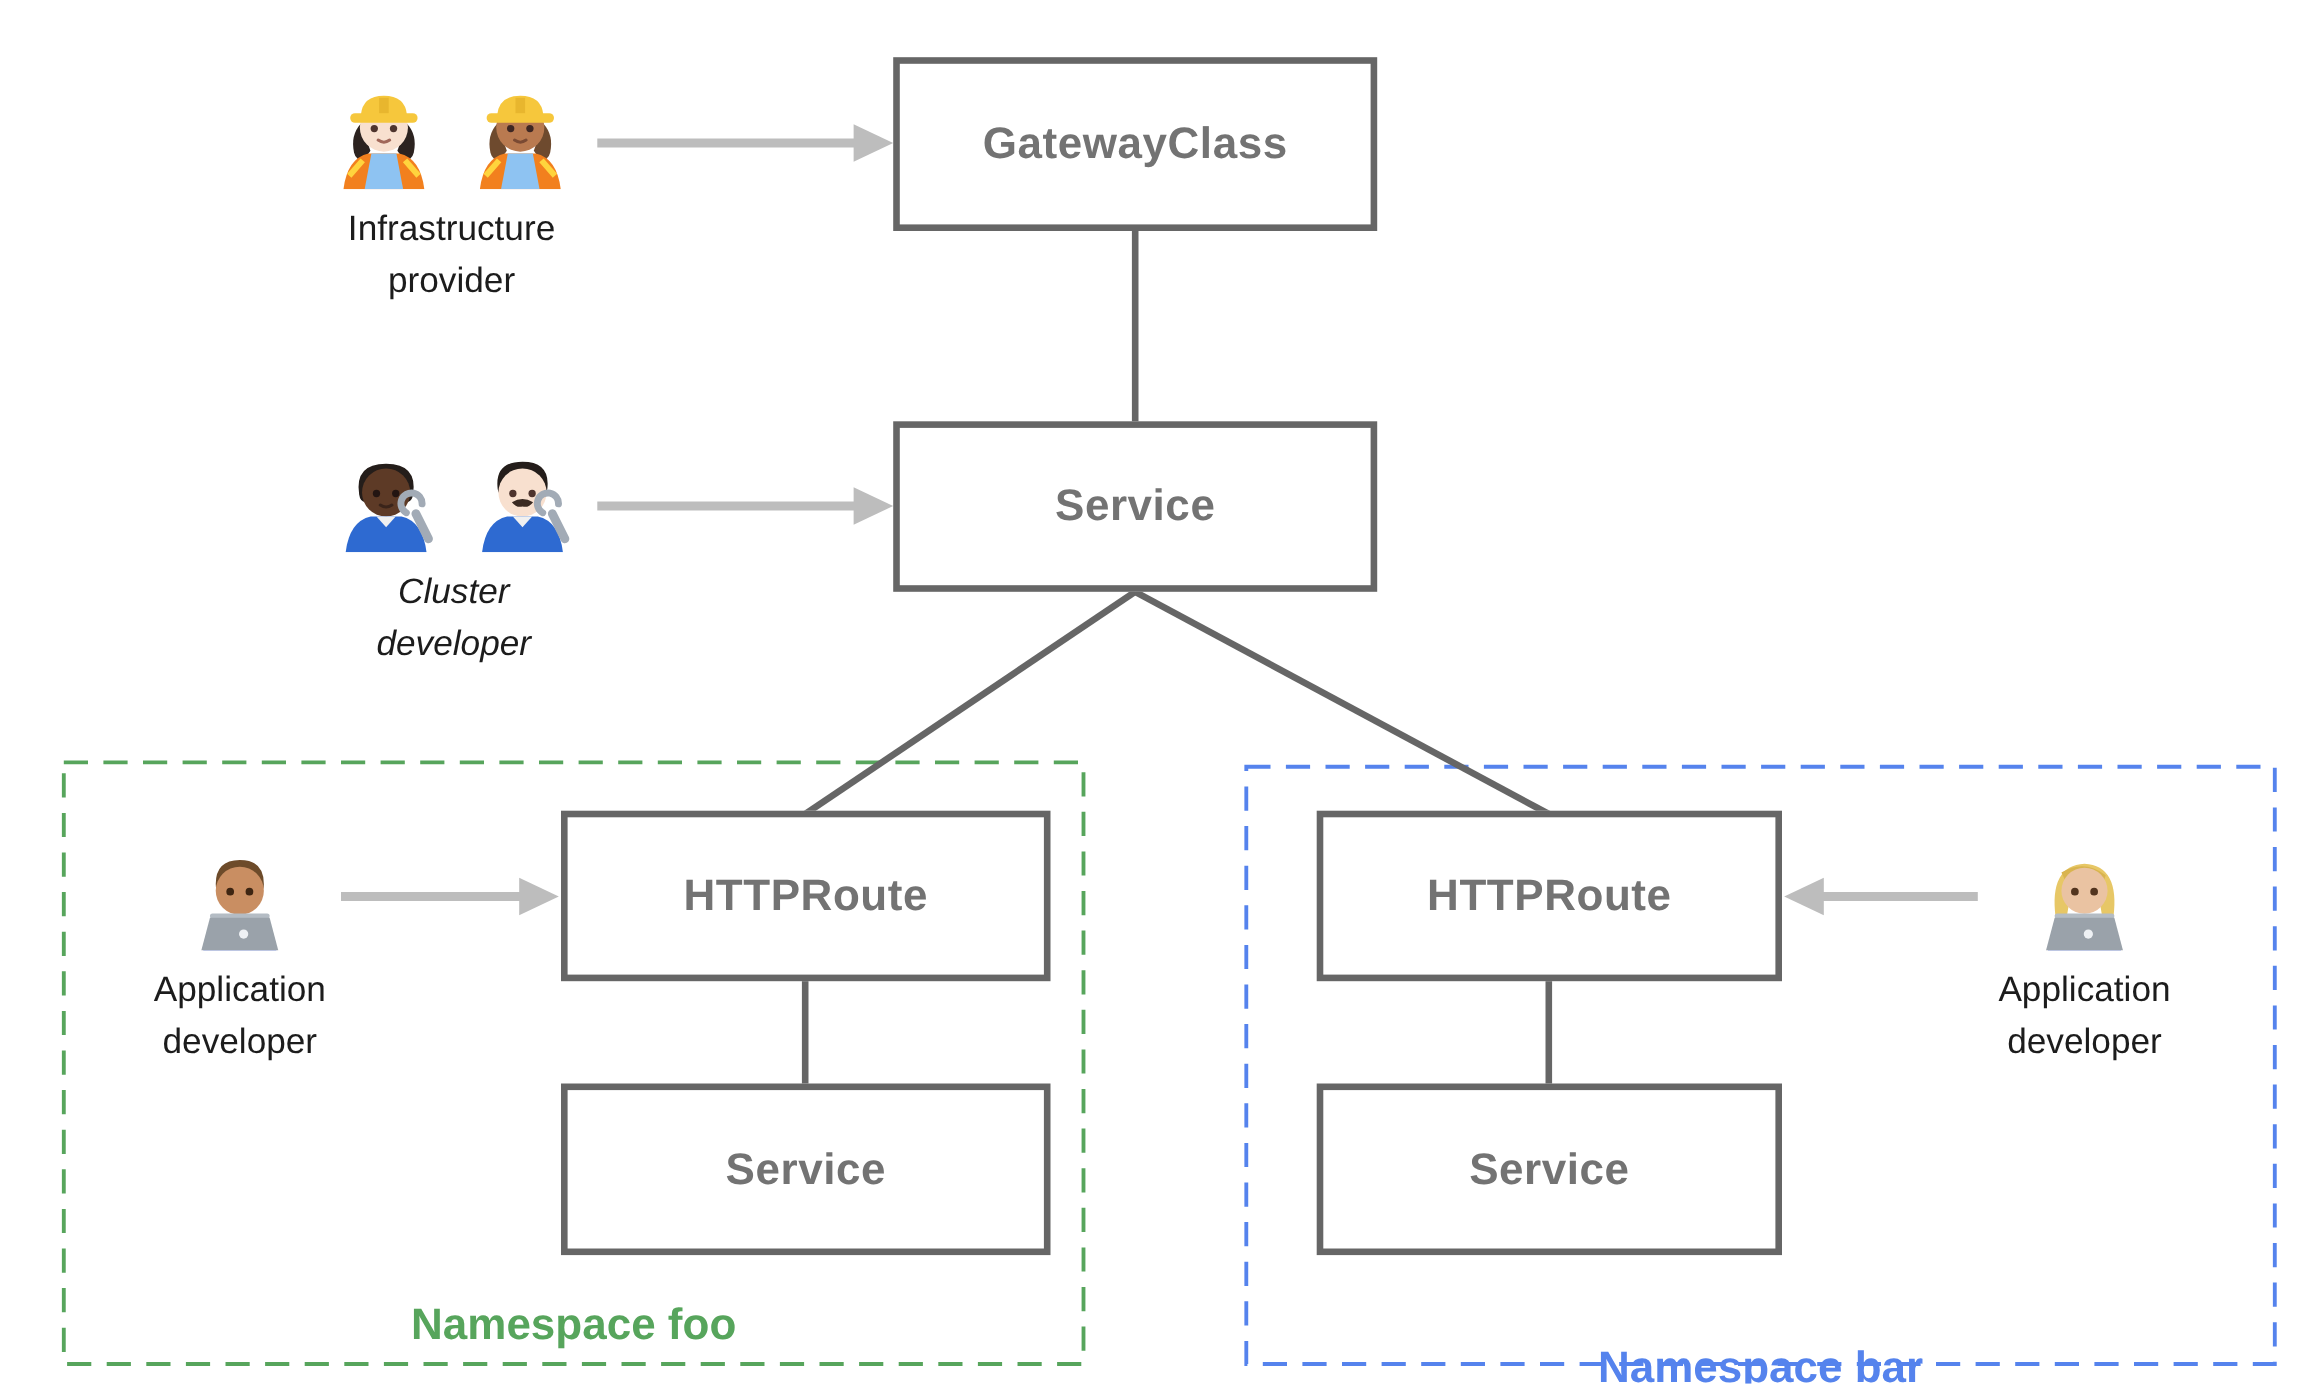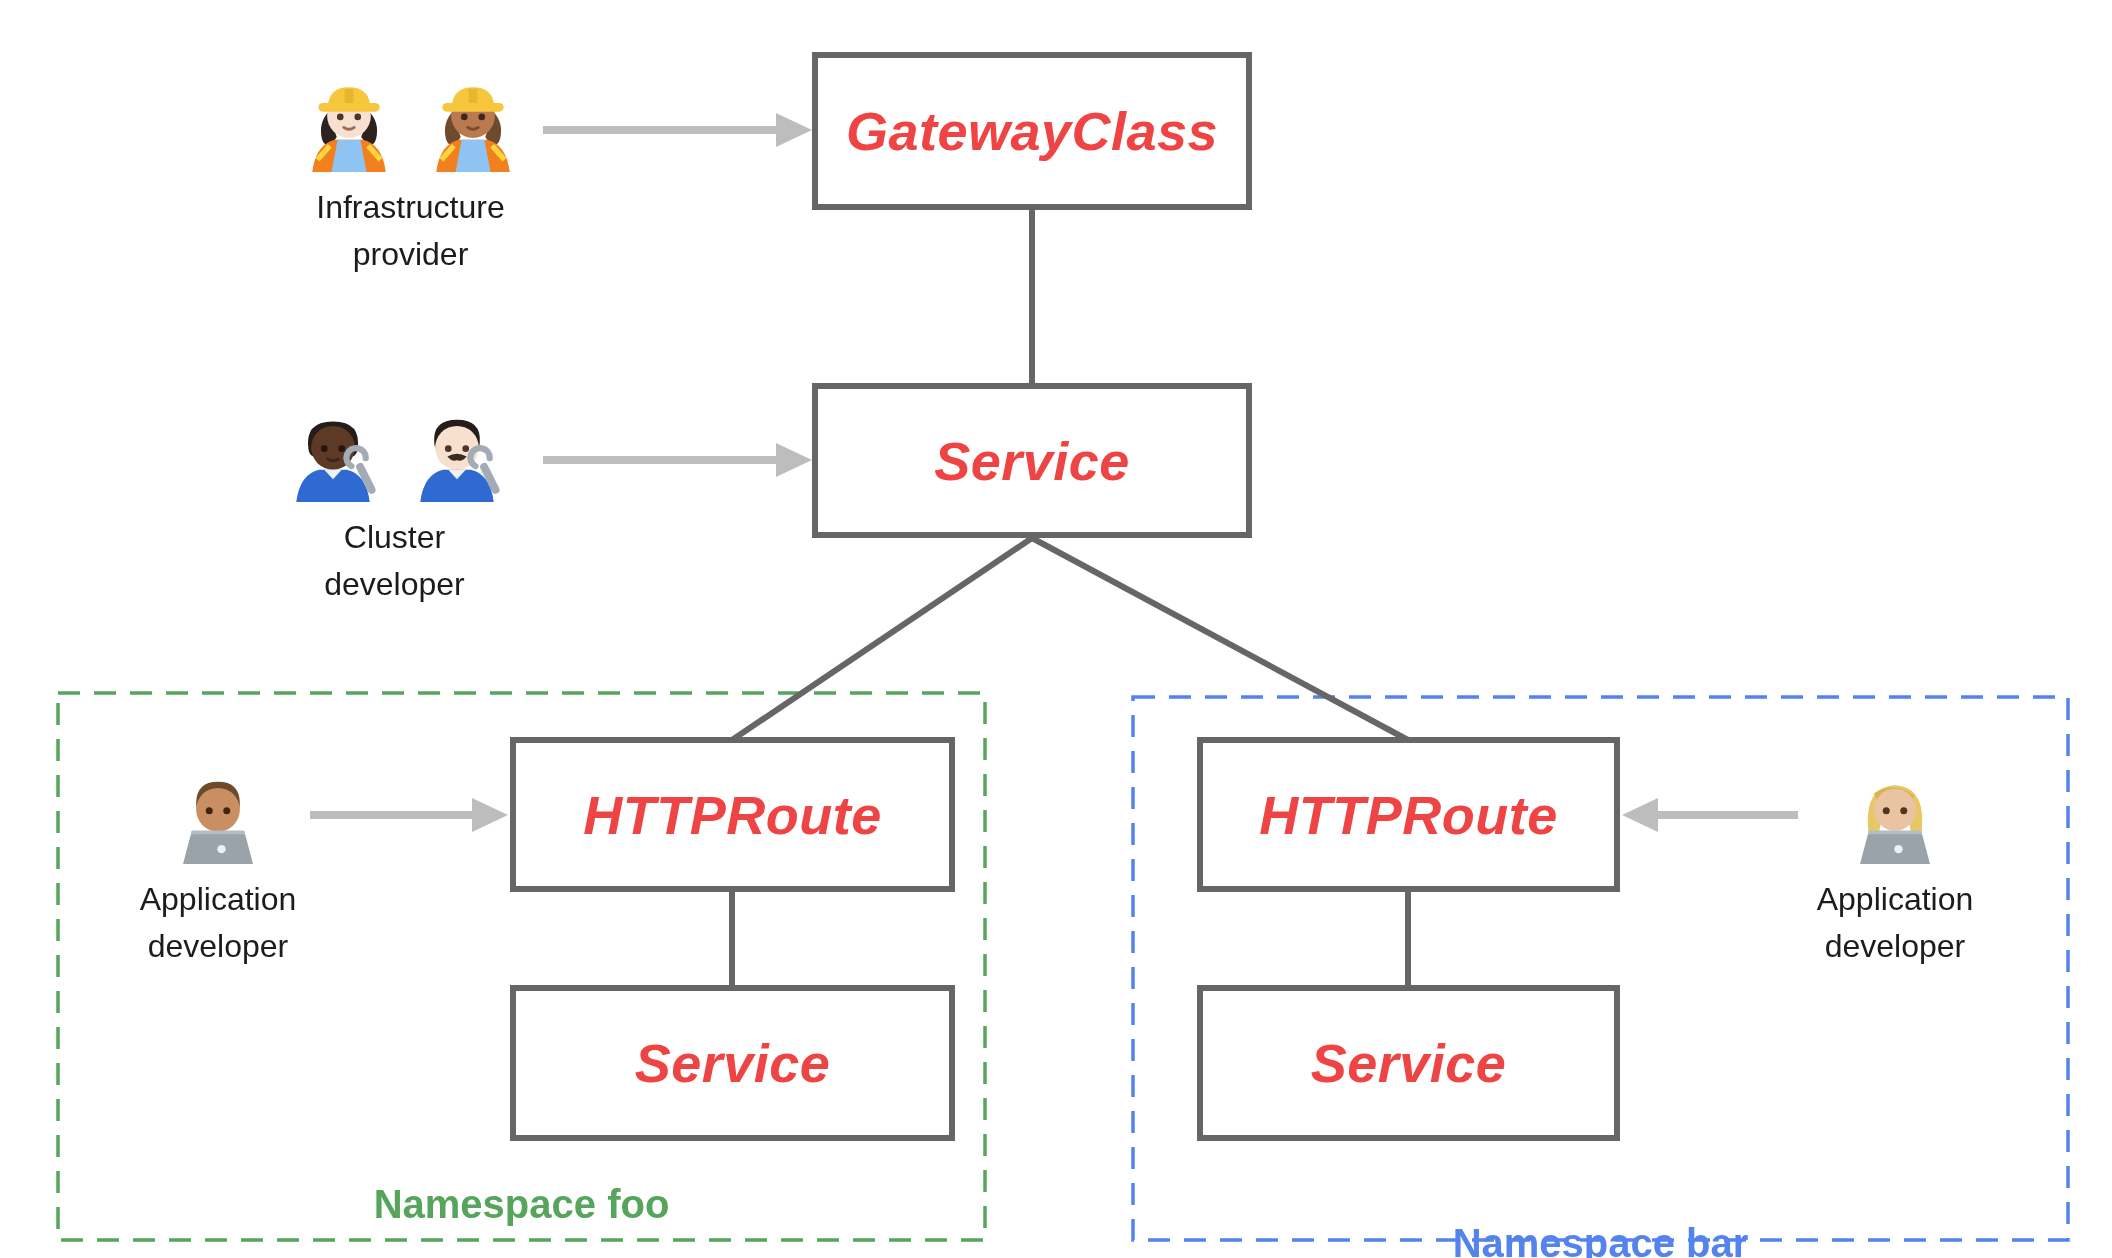--- a/index.html
+++ b/index.html
@@ -17,25 +17,24 @@
   .node {
     position: absolute;
     box-sizing: border-box;
     background: #ffffff;
     border: 6px solid #666666;
     display: flex;
     align-items: center;
     justify-content: center;
   }
   .node-label {
-    font-size: 54px;
+    font-size: 40px;
     font-weight: 700;
-    color: #ef4444;
+    color: #737373;
     letter-spacing: 0.5px;
-    font-style: italic;
   }
 
   
   .ns-label {
     position: absolute;
     text-align: center;
     font-size: 40px;
     font-weight: 700;
   }
   .ns-label.foo { color: #57a55c; }
@@ -151,21 +150,21 @@
         <path d="M14,57 l7,-8" stroke="#ffd43d" stroke-width="3" fill="none"></path>
         <path d="M50,57 l-7,-8" stroke="#ffd43d" stroke-width="3" fill="none"></path>
       </svg>
     </div>
     <div class="plabel">
       <div>Infrastructure</div>
       <div>provider</div>
     </div>
   </div>
 
-  <div class="persona" style="left:222px; top:390px; width:345px;">
+  <div class="persona" style="left:240px; top:390px; width:345px;font-style:italic;">
     <div class="icons">
       <svg class="persona-svg" viewBox="0 0 64 64">
         <path d="M18,34 q-2.5,-16 14,-16 q16.5,0 14,16 q-0.5,3.5 -3,4 q-8,-9 -22,0 q-2.5,-0.5 -3,-4 z" fill="#241d1a"></path>
         <circle cx="32" cy="33" r="12.5" fill="#5d3a26"></circle>
         <circle cx="27" cy="33.5" r="1.9" fill="#231512"></circle>
         <circle cx="37" cy="33.5" r="1.9" fill="#231512"></circle>
         <path d="M29,39.5 q3,2 6,0" stroke="#3a241a" stroke-width="1.6" fill="none" stroke-linecap="round"></path>
         <path d="M11,64 q2,-16 13,-18.5 h16 q11,2.5 13,18.5 z" fill="#2e6ad1"></path>
         <path d="M27,45.5 l5,5.5 l5,-5.5 z" fill="#f0f0f0"></path>
         <path d="M42.5,43.5 a5.5,5.5 0 1 1 8.2,-4.6" fill="none" stroke="#a2abb6" stroke-width="3.6" stroke-linecap="round"></path>

